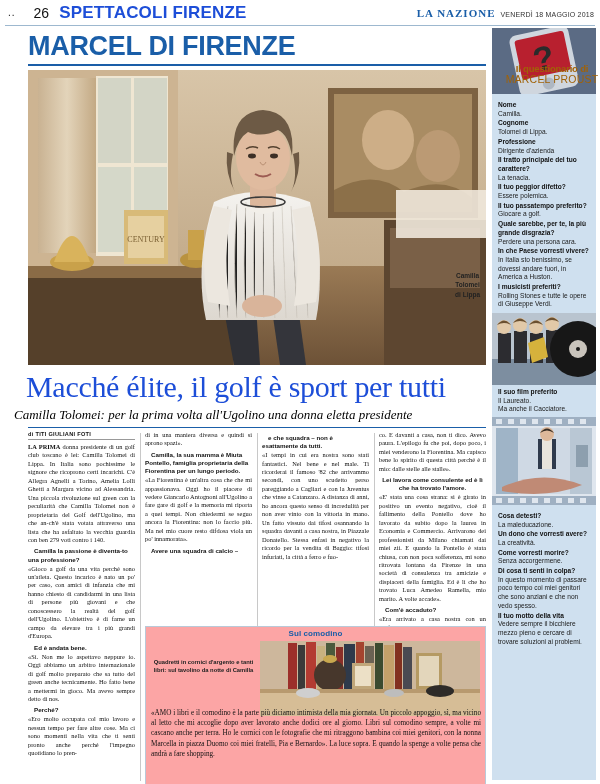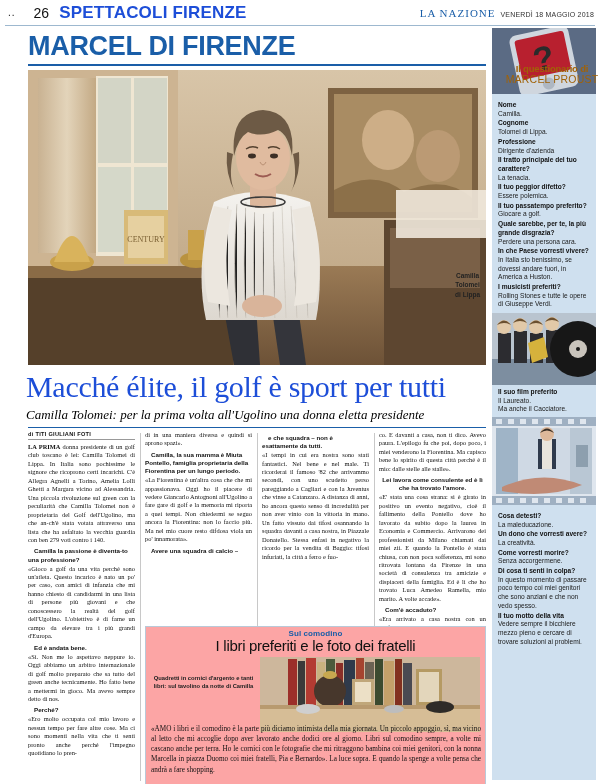--- a/index.html
+++ b/index.html
@@ -16,21 +16,21 @@
     position:absolute; left:0; top:0; width:600px; height:26px;
     display:flex; align-items:center;
   }
   .mh-dots { margin-left:8px; font-size:10px; color:#111; letter-spacing:1px; line-height:6px; }
   .mh-page { margin-left:18px; font-size:14px; color:#111; font-weight:400; }
   .mh-section {
     margin-left:10px; font-size:17px; font-weight:bold; color:#1d4ed8;
     letter-spacing:0.2px;
   }
   .mh-right { margin-left:auto; margin-right:6px; display:flex; align-items:baseline; gap:5px; }
-  .mh-brand { font-family:"Liberation Serif", serif; font-weight:normal; font-size:11px; color:#1a5ea8; letter-spacing:1px; }
+  .mh-brand { font-family:"Liberation Serif", serif; font-weight:bold; font-size:11px; color:#1a5ea8; letter-spacing:1px; }
   .mh-date { font-size:7px; color:#333; letter-spacing:0.2px; }
   .rule-top {
     position:absolute; left:5px; top:25px; width:590px; height:1px; background:#9db8cf;
   }
 
   
   .kicker {
     position:absolute; left:28px; top:31px;
     font-size:27px; font-weight:bold; color:#1a5ea8;
     letter-spacing:-0.3px; font-family:"Liberation Sans", sans-serif;
@@ -49,21 +49,21 @@
     text-align:center; background:rgba(255,255,255,0.0);
   }
 
   
   .headline {
     position:absolute; left:26px; top:372px; width:462px;
     font-family:"Liberation Serif", serif; font-size:30px; color:#1d4ed8;
     line-height:1.0; letter-spacing:-0.3px;
   }
   .subhead {
-    position:absolute; left:26px; top:408px; width:462px;
+    position:absolute; left:14px; top:408px; width:462px;
     font-family:"Liberation Serif", serif; font-style:italic;
     font-size:13px; color:#000; line-height:1.1;
   }
   .rule-head { position:absolute; left:28px; top:427px; width:458px; height:1px; background:#1a5ea8; }
 
   
   .cols { position:absolute; left:28px; top:431px; width:458px; height:352px; }
   .col {
     position:absolute; top:0; width:107px; height:352px;
     overflow:hidden;
@@ -317,21 +317,20 @@
           <div class="q">Com'è accaduto?</div>
           <div class="body-p">«Era arrivato a casa nostra con un professore perché ci aiutasse in quel momento difficilissimo. Ci siamo conosciuti così. Ora, dopo anni, posso dire che è un uomo speciale, sempre al mio fianco, che non si mette in competizione, ma che condivide i miei successi. Per me ha pure iniziato a giocare a golf».</div>
           <div class="q">Un ricordo?</div>
           <div class="body-p">«Quando con mia nonna Marcella, esperta di opera e musica classica, andavamo in Por Santa Maria dalle Cirri per comprare i vestiti ricamati per il compleanno. Oggi se passo di lì vedo solo pizze a taglio e gelati finti. Una tristezza».</div>
         </div>
     </div>
   </div>
 
   <div class="comodino">
     <div class="com-kick">Sul comodino</div>
-    <div class="com-title">I libri preferiti e le foto dei fratelli</div>
     <div class="com-body">
       <div class="com-photo">
         <svg width="220" height="75" viewBox="0 0 220 75">
           <rect width="220" height="75" fill="#e8dcc8"></rect>
           <rect x="0" y="0" width="220" height="48" fill="#cdb79c"></rect>
 
           <rect x="28" y="2" width="9" height="46" fill="#9c2f2a"></rect>
           <rect x="38" y="4" width="7" height="44" fill="#3a3a3a"></rect>
           <rect x="46" y="1" width="10" height="47" fill="#b33b32"></rect>
           <rect x="57" y="5" width="8" height="43" fill="#c8b27f"></rect>

